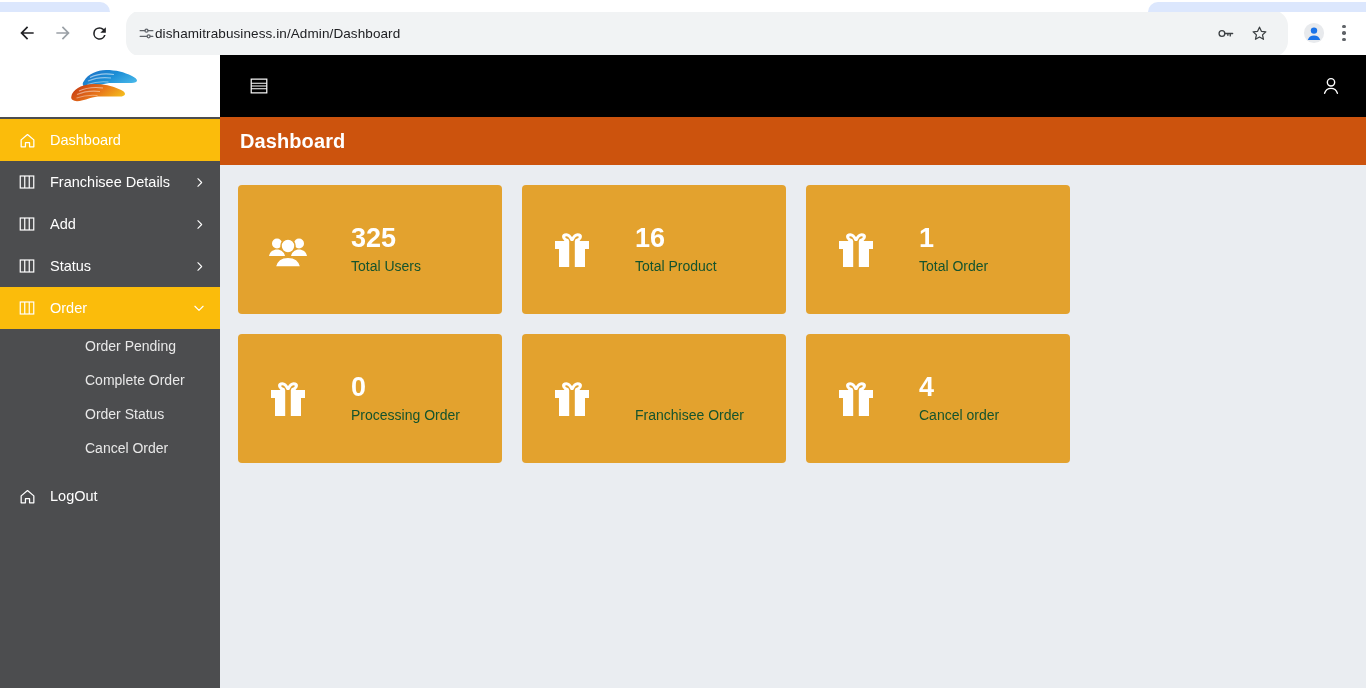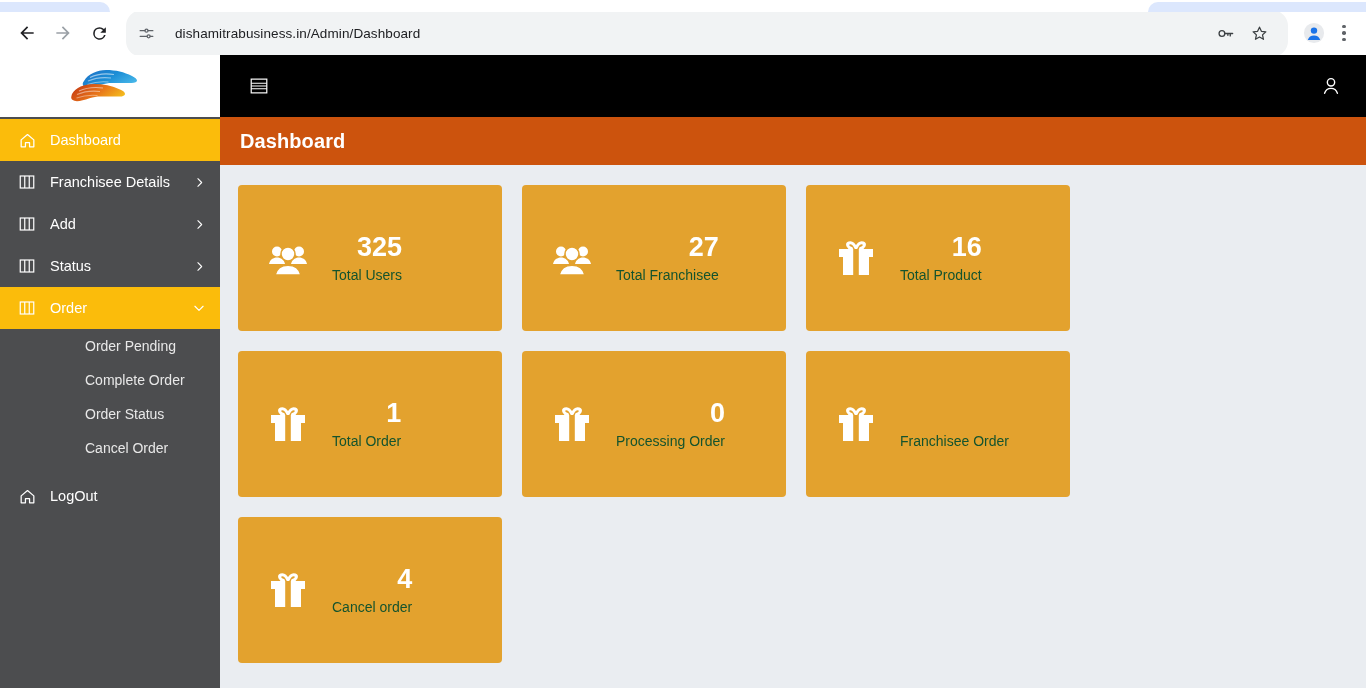--- a/index.html
+++ b/index.html
@@ -28,21 +28,21 @@
     padding:0 10px; gap:2px; border-bottom:1px solid #ffffff;
   }
   .nav-btn {
     width:34px; height:34px; border-radius:50%; display:flex;
     align-items:center; justify-content:center; flex:0 0 auto; cursor:pointer;
   }
   .nav-btn svg { display:block; }
   .omnibox {
     flex:1 1 auto; height:47px; background:#f1f3f4; border-radius:16px;
     display:flex; align-items:center; margin-left:8px; margin-right:6px;
-    padding:0 14px 0 12px; gap:20px; min-width:0;
+    padding:0 14px 0 12px; gap:0; min-width:0;
   }
   .omnibox-url {
     font-size:13.5px; color:#202124; white-space:nowrap; overflow:hidden;
     text-overflow:ellipsis; letter-spacing:0.1px;
   }
   .omni-actions { display:flex; align-items:center; gap:4px; margin-left:auto; }
   .tb-icon {
     width:30px; height:30px; display:flex; align-items:center;
     justify-content:center; border-radius:50%; cursor:pointer; flex:0 0 auto;
   }
@@ -93,22 +93,22 @@
 
   .pagehead {
     height:48px; background:#cc530d; display:flex; align-items:center;
     padding:0 20px; flex:0 0 auto;
   }
   .pagehead h1 { color:#ffffff; font-size:20px; font-weight:bold; letter-spacing:0.1px; }
 
   .content { flex:1 1 auto; background:#eaedf1; padding:20px 20px 0 18px; overflow:hidden; }
   .card-grid { display:flex; flex-wrap:wrap; gap:20px; }
   .stat-card {
-    width:264px; height:146px; background:#e3a22e; border-radius:4px;
-    display:flex; align-items:center; padding:0 14px 0 26px; gap:20px; cursor:pointer;text-align:right;
+    width:264px; height:129px; background:#e3a22e; border-radius:4px;
+    display:flex; align-items:center; padding:0 14px 0 26px; gap:39px; cursor:pointer;
   }
   .stat-icon { flex:0 0 auto; display:flex; align-items:center; justify-content:center; width:48px; }
   .stat-text { display:flex; flex-direction:column; justify-content:center; gap:6px; min-width:0; }
   .stat-number {
     color:#ffffff; font-size:27px; font-weight:bold; line-height:1.05; min-height:29px;
   }
   .stat-label { color:#14532d; font-size:14px; line-height:1.1; white-space:nowrap; }
 </style>
 </head>
 <body>
@@ -338,36 +338,20 @@
               <circle cx="22" cy="16" r="7" fill="#ffffff" stroke="#e3a22e" stroke-width="1.6"></circle>
               <path d="M9 37c1.6-6.6 6.5-9.8 13-9.8S33.4 30.4 35 37z" fill="#ffffff" stroke="#e3a22e" stroke-width="1.6"></path>
             </svg>
           </span>
           <span class="stat-text">
             <span class="stat-number">325</span>
             <span class="stat-label">Total Users</span>
           </span>
         </div>
 
-        <div class="stat-card">
-          <span class="stat-icon">
-            <svg width="44" height="40" viewBox="0 0 44 40">
-              <circle cx="11" cy="13.5" r="5" fill="#ffffff"></circle>
-              <path d="M3 26c1-4.3 4.2-6.4 8-6.4s7 2.1 8 6.4z" fill="#ffffff"></path>
-              <circle cx="33" cy="13.5" r="5" fill="#ffffff"></circle>
-              <path d="M25 26c1-4.3 4.2-6.4 8-6.4s7 2.1 8 6.4z" fill="#ffffff"></path>
-              <circle cx="22" cy="16" r="7" fill="#ffffff" stroke="#e3a22e" stroke-width="1.6"></circle>
-              <path d="M9 37c1.6-6.6 6.5-9.8 13-9.8S33.4 30.4 35 37z" fill="#ffffff" stroke="#e3a22e" stroke-width="1.6"></path>
-            </svg>
-          </span>
-          <span class="stat-text">
-            <span class="stat-number">27</span>
-            <span class="stat-label">Total Franchisee</span>
-          </span>
-        </div>
 
         <div class="stat-card">
           <span class="stat-icon">
             <svg width="40" height="42" viewBox="0 0 40 42">
               <path d="M20 11c-2-4-4.5-6-7-5s-1.5 4.5 2.5 5.5M20 11c2-4 4.5-6 7-5s1.5 4.5-2.5 5.5" stroke="#ffffff" stroke-width="3" fill="none" stroke-linecap="round"></path>
               <rect x="3" y="12" width="34" height="8" fill="#ffffff"></rect>
               <rect x="7" y="20" width="26" height="18" fill="#ffffff"></rect>
               <rect x="17.2" y="12" width="5.6" height="26" fill="#e3a22e"></rect>
             </svg>
           </span>

